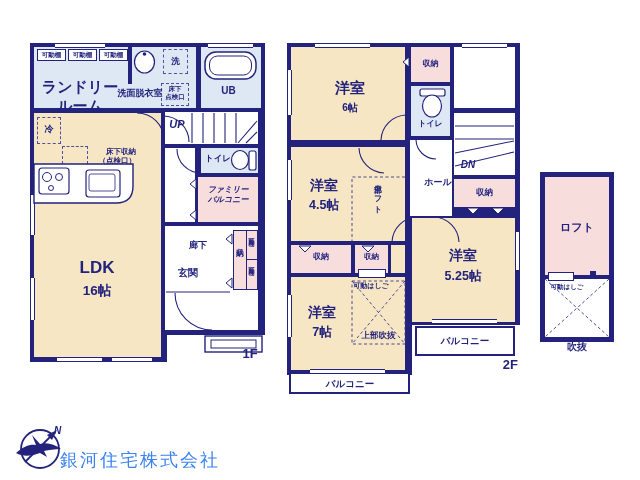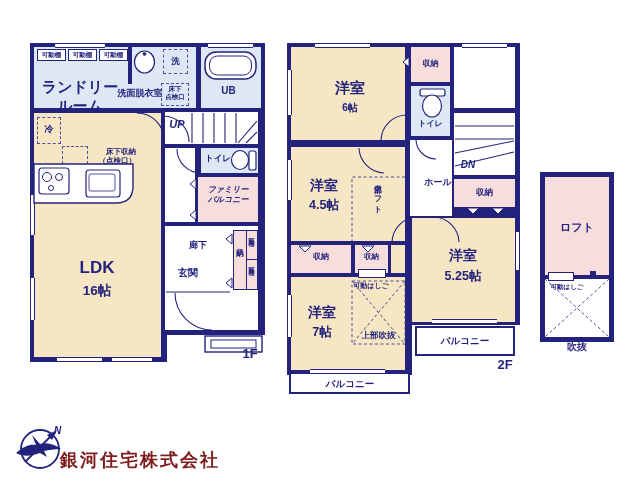--- a/index.html
+++ b/index.html
@@ -16,21 +16,21 @@
   .it{font-style:italic;}
   .vt{writing-mode:vertical-rl;text-orientation:upright;letter-spacing:1px;}
   .dash{position:absolute;border:1.2px dashed #5050a0;box-sizing:border-box;}
   .shelf{position:absolute;background:#fff;border:1.1px solid #23237d;box-sizing:border-box;
          display:flex;align-items:center;justify-content:center;color:#23237d;font-weight:700;}
   .winh{position:absolute;background:#fff;border-top:1px solid #23237d;border-bottom:1px solid #23237d;box-sizing:border-box;}
   .winv{position:absolute;background:#fff;border-left:1px solid #23237d;border-right:1px solid #23237d;box-sizing:border-box;}
   .balcony{position:absolute;background:#fff;border:2.5px solid #23237d;box-sizing:border-box;}
   .ladder{position:absolute;background:#fff;border:1.2px solid #23237d;box-sizing:border-box;}
   svg.layer{position:absolute;left:0;top:0;pointer-events:none;}
-  .logo-text{position:absolute;color:#7f1d1d;font-weight:700;letter-spacing:2px;}
+  .logo-text{position:absolute;color:#3b82f6;font-weight:400;letter-spacing:2px;}
 </style>
 </head>
 <body>
 
 <div id="stage">
 
   <div class="wall" style="left:30px;top:43px;width:235px;height:319px;"></div>
   <div class="wall" style="left:287px;top:43px;width:233px;height:332px;"></div>
   <div class="wall" style="left:540px;top:172px;width:74px;height:170px;"></div>
 
@@ -223,21 +223,21 @@
   <div class="lb" style="left:291px;top:252px;width:60px;font-size:8px;">収納</div>
   <div class="lb" style="left:355px;top:252px;width:33px;font-size:7.5px;">収納</div>
   <div class="lb" style="left:345px;top:282px;width:52px;font-size:7px;">可動はしご</div>
   <div class="lb" style="left:294px;top:304px;width:56px;font-size:14px;">洋室</div>
   <div class="lb" style="left:294px;top:325px;width:56px;font-size:12.5px;">7帖</div>
   <div class="lb" style="left:352px;top:330px;width:53px;font-size:8.5px;">上部吹抜</div>
   <div class="lb" style="left:433px;top:247px;width:60px;font-size:14px;">洋室</div>
   <div class="lb" style="left:429px;top:269px;width:68px;font-size:12.5px;">5.25帖</div>
   <div class="lb" style="left:425px;top:335px;width:80px;font-size:9.5px;">バルコニー</div>
   <div class="lb" style="left:305px;top:378px;width:90px;font-size:9.5px;">バルコニー</div>
-  <div class="lb" style="left:492px;top:357px;width:26px;font-size:13px;">2F</div>
+  <div class="lb" style="left:492px;top:357px;width:26px;font-size:13px;text-align:right;">2F</div>
 
   <div class="lb" style="left:551px;top:221px;width:52px;font-size:11px;">ロフト</div>
   <div class="lb" style="left:545px;top:283px;width:44px;font-size:6.5px;">可動はしご</div>
   <div class="lb" style="left:557px;top:297px;width:40px;font-size:10px;margin-top:44px;">吹抜</div>
 
   <svg class="layer" style="left:13px;top:421px;" width="56" height="56" viewBox="0 0 56 56">
     <circle cx="27" cy="28" r="19" fill="none" stroke="#23237d" stroke-width="1.8"></circle>
     <path d="M3,32 C11,25 17,23 23,24 L19,14 L27,23 C34,21 41,23 48,28 C41,28 36,29 31,30 L34,36 L27,32 C19,35 10,36 3,32 Z" fill="#23237d"></path>
     <path d="M12,41 L41,12" stroke="#23237d" stroke-width="1.8"></path>
     <polygon points="44,9 34,14 39,19" fill="#23237d"></polygon>

